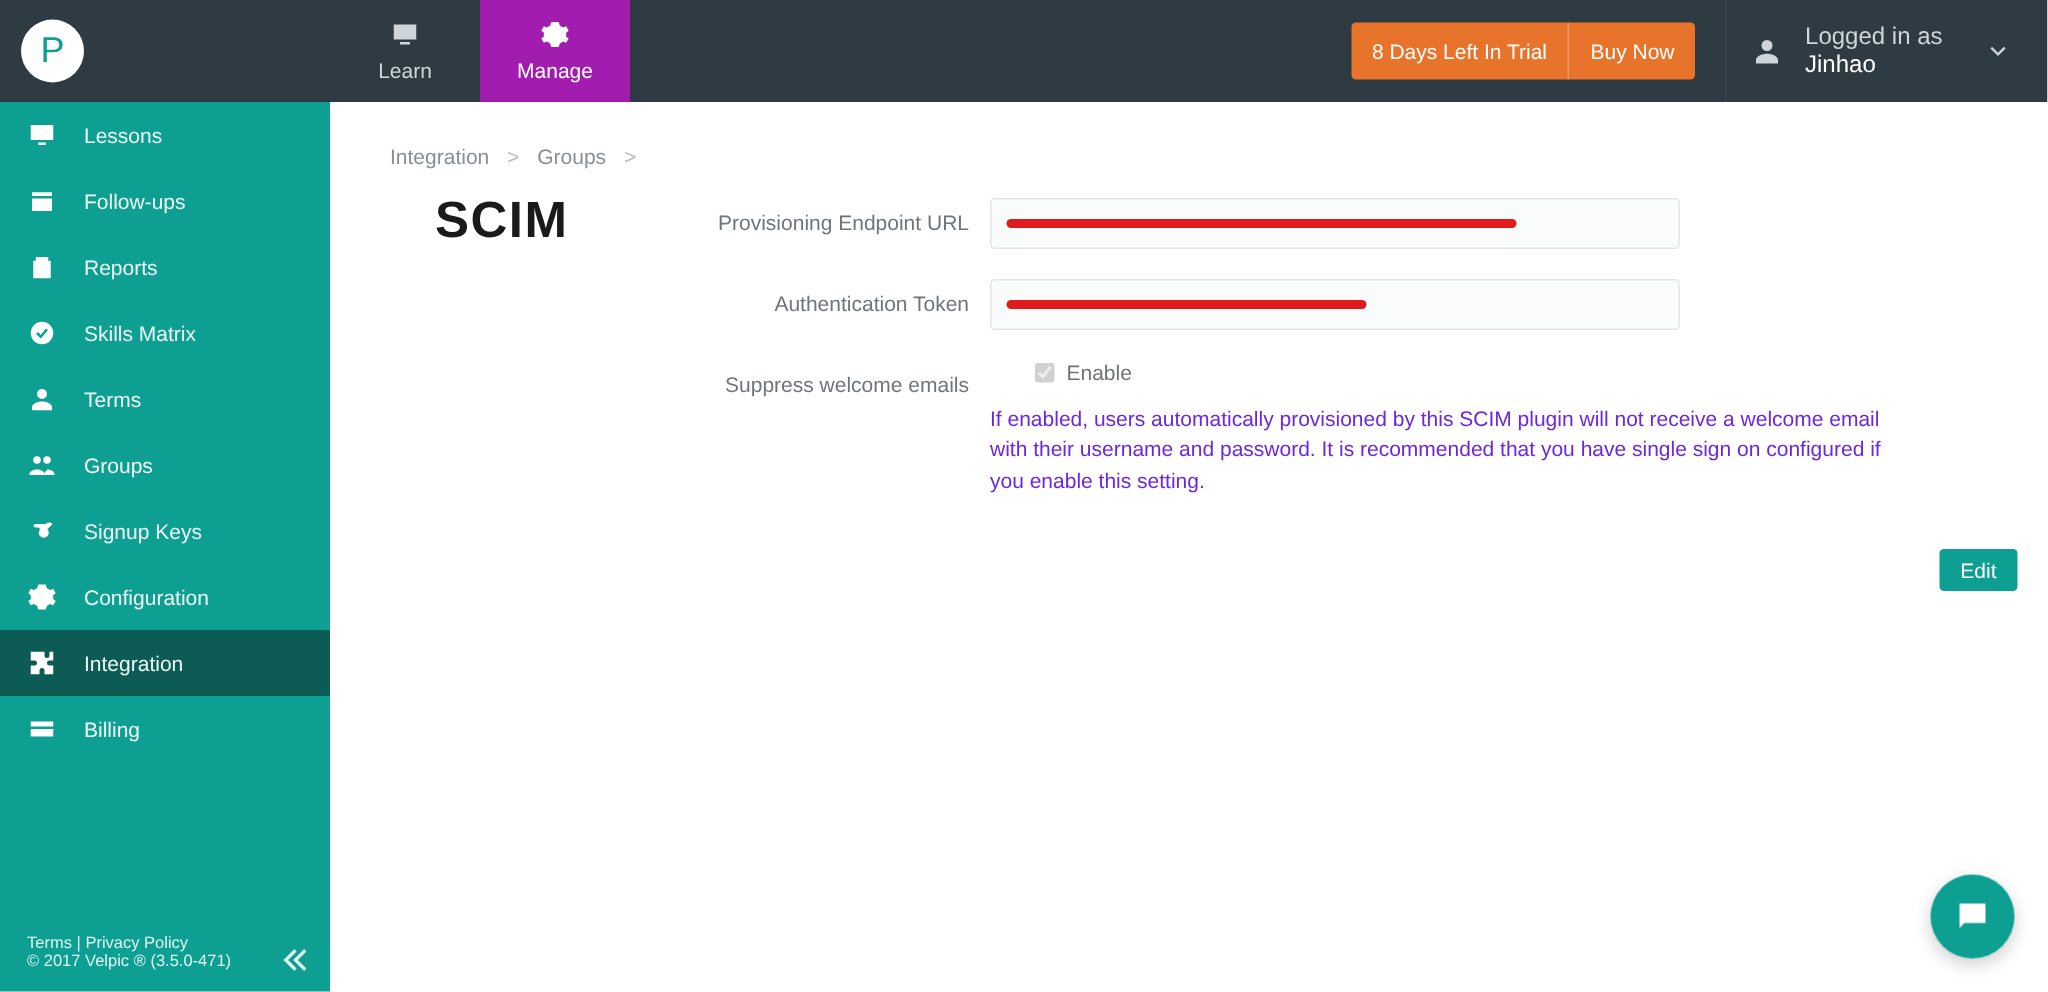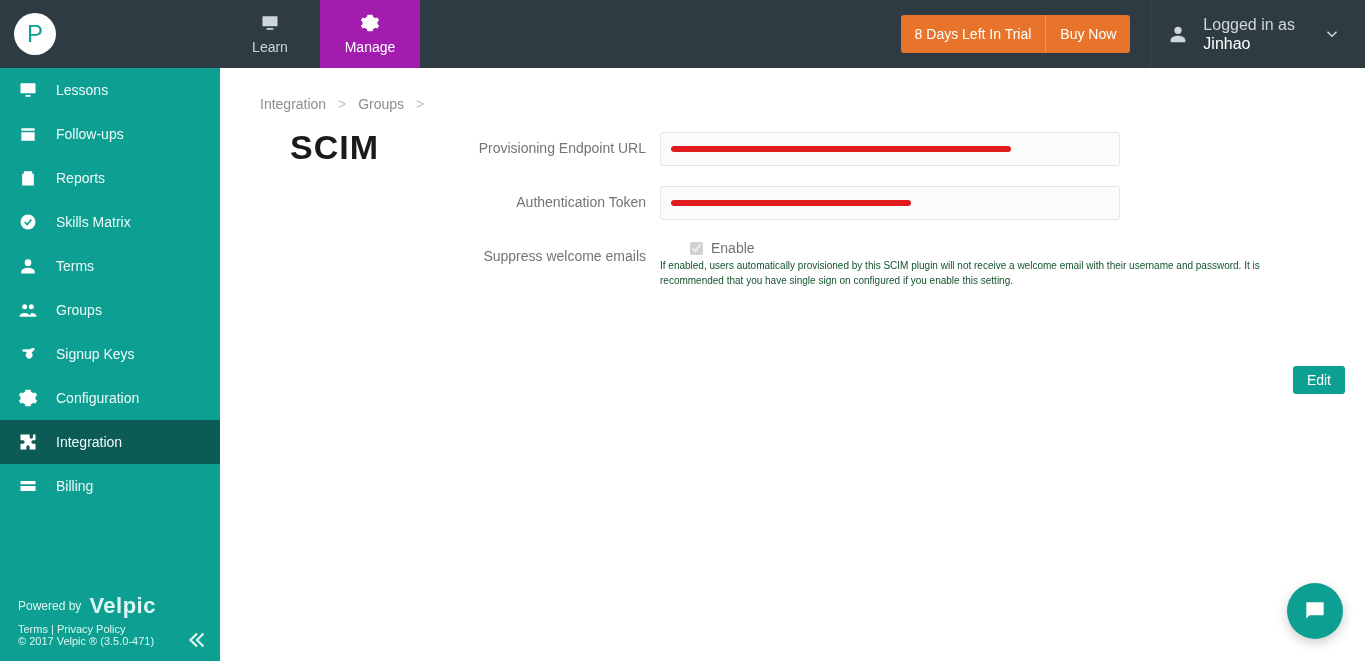--- a/index.html
+++ b/index.html
@@ -53,21 +53,21 @@
 .form-row .ctrl { flex:1; max-width:460px;}
 .logo-row { display:flex; }
 .logo-row .logo { width:200px; font-size:34px; font-weight:700; letter-spacing:1px; color:#1a1a1a; padding-left:30px; margin-top:-4px;}
 
 .field { height:34px; border:1px solid #e3e6e8; border-radius:3px; background:#fafbfb; display:flex; align-items:center; padding:0 10px;}
 .field .redacted { height:6px; background:#e01b1e; border-radius:3px; }
 
 .check-row { display:flex; align-items:center; gap:8px; font-size:14px; color:#6e7377;margin-left:30px; }
 .check-row input { accent-color:#0d9f92; }
 
-.help-text { font-size:10px; color:#14532d; margin-top:3px; max-width:620px; line-height:1.45;}
+.help-text { font-size:14px; color:#6d28d9; margin-top:13px; max-width:620px; line-height:1.45;}
 
 .edit-btn { position:absolute; right:20px; top:298px; background:#0d9f92; color:#fff; font-size:14px; padding:6px 14px; border:none; border-radius:3px; cursor:pointer;}
 
 .chat-bubble { position:fixed; right:22px; bottom:22px; width:56px; height:56px; border-radius:50%; background:#0d9f92; display:flex; align-items:center; justify-content:center; box-shadow:0 4px 12px rgba(0,0,0,.2); cursor:pointer;}
 .chat-bubble svg { width:26px;height:26px; fill:#fff;}
 </style>
 </head>
 <body>
 
 <div class="topbar">
@@ -193,24 +193,20 @@
   <div class="item">
     <span class="ic">
         <svg viewBox="0 0 24 24">
           <path d="M3 6h18v4H3zm0 6h18v6H3z"></path>
         </svg>
       </span>
     <span>Billing</span>
   </div>
 
   <div class="footer">
-    <div class="powered">
-      <span>Powered by</span>
-      <span class="brand">Velpic</span>
-    </div>
     <div class="legal">
       <a>Terms</a>
       <span> | </span>
       <a>Privacy Policy</a>
     </div>
     <div class="legal">© 2017 Velpic ® (3.5.0-471)</div>
     <div class="collapse">
       <svg viewBox="0 0 24 24">
           <polyline points="12 6 6 12 12 18"></polyline>
           <polyline points="18 6 12 12 18 18"></polyline>

